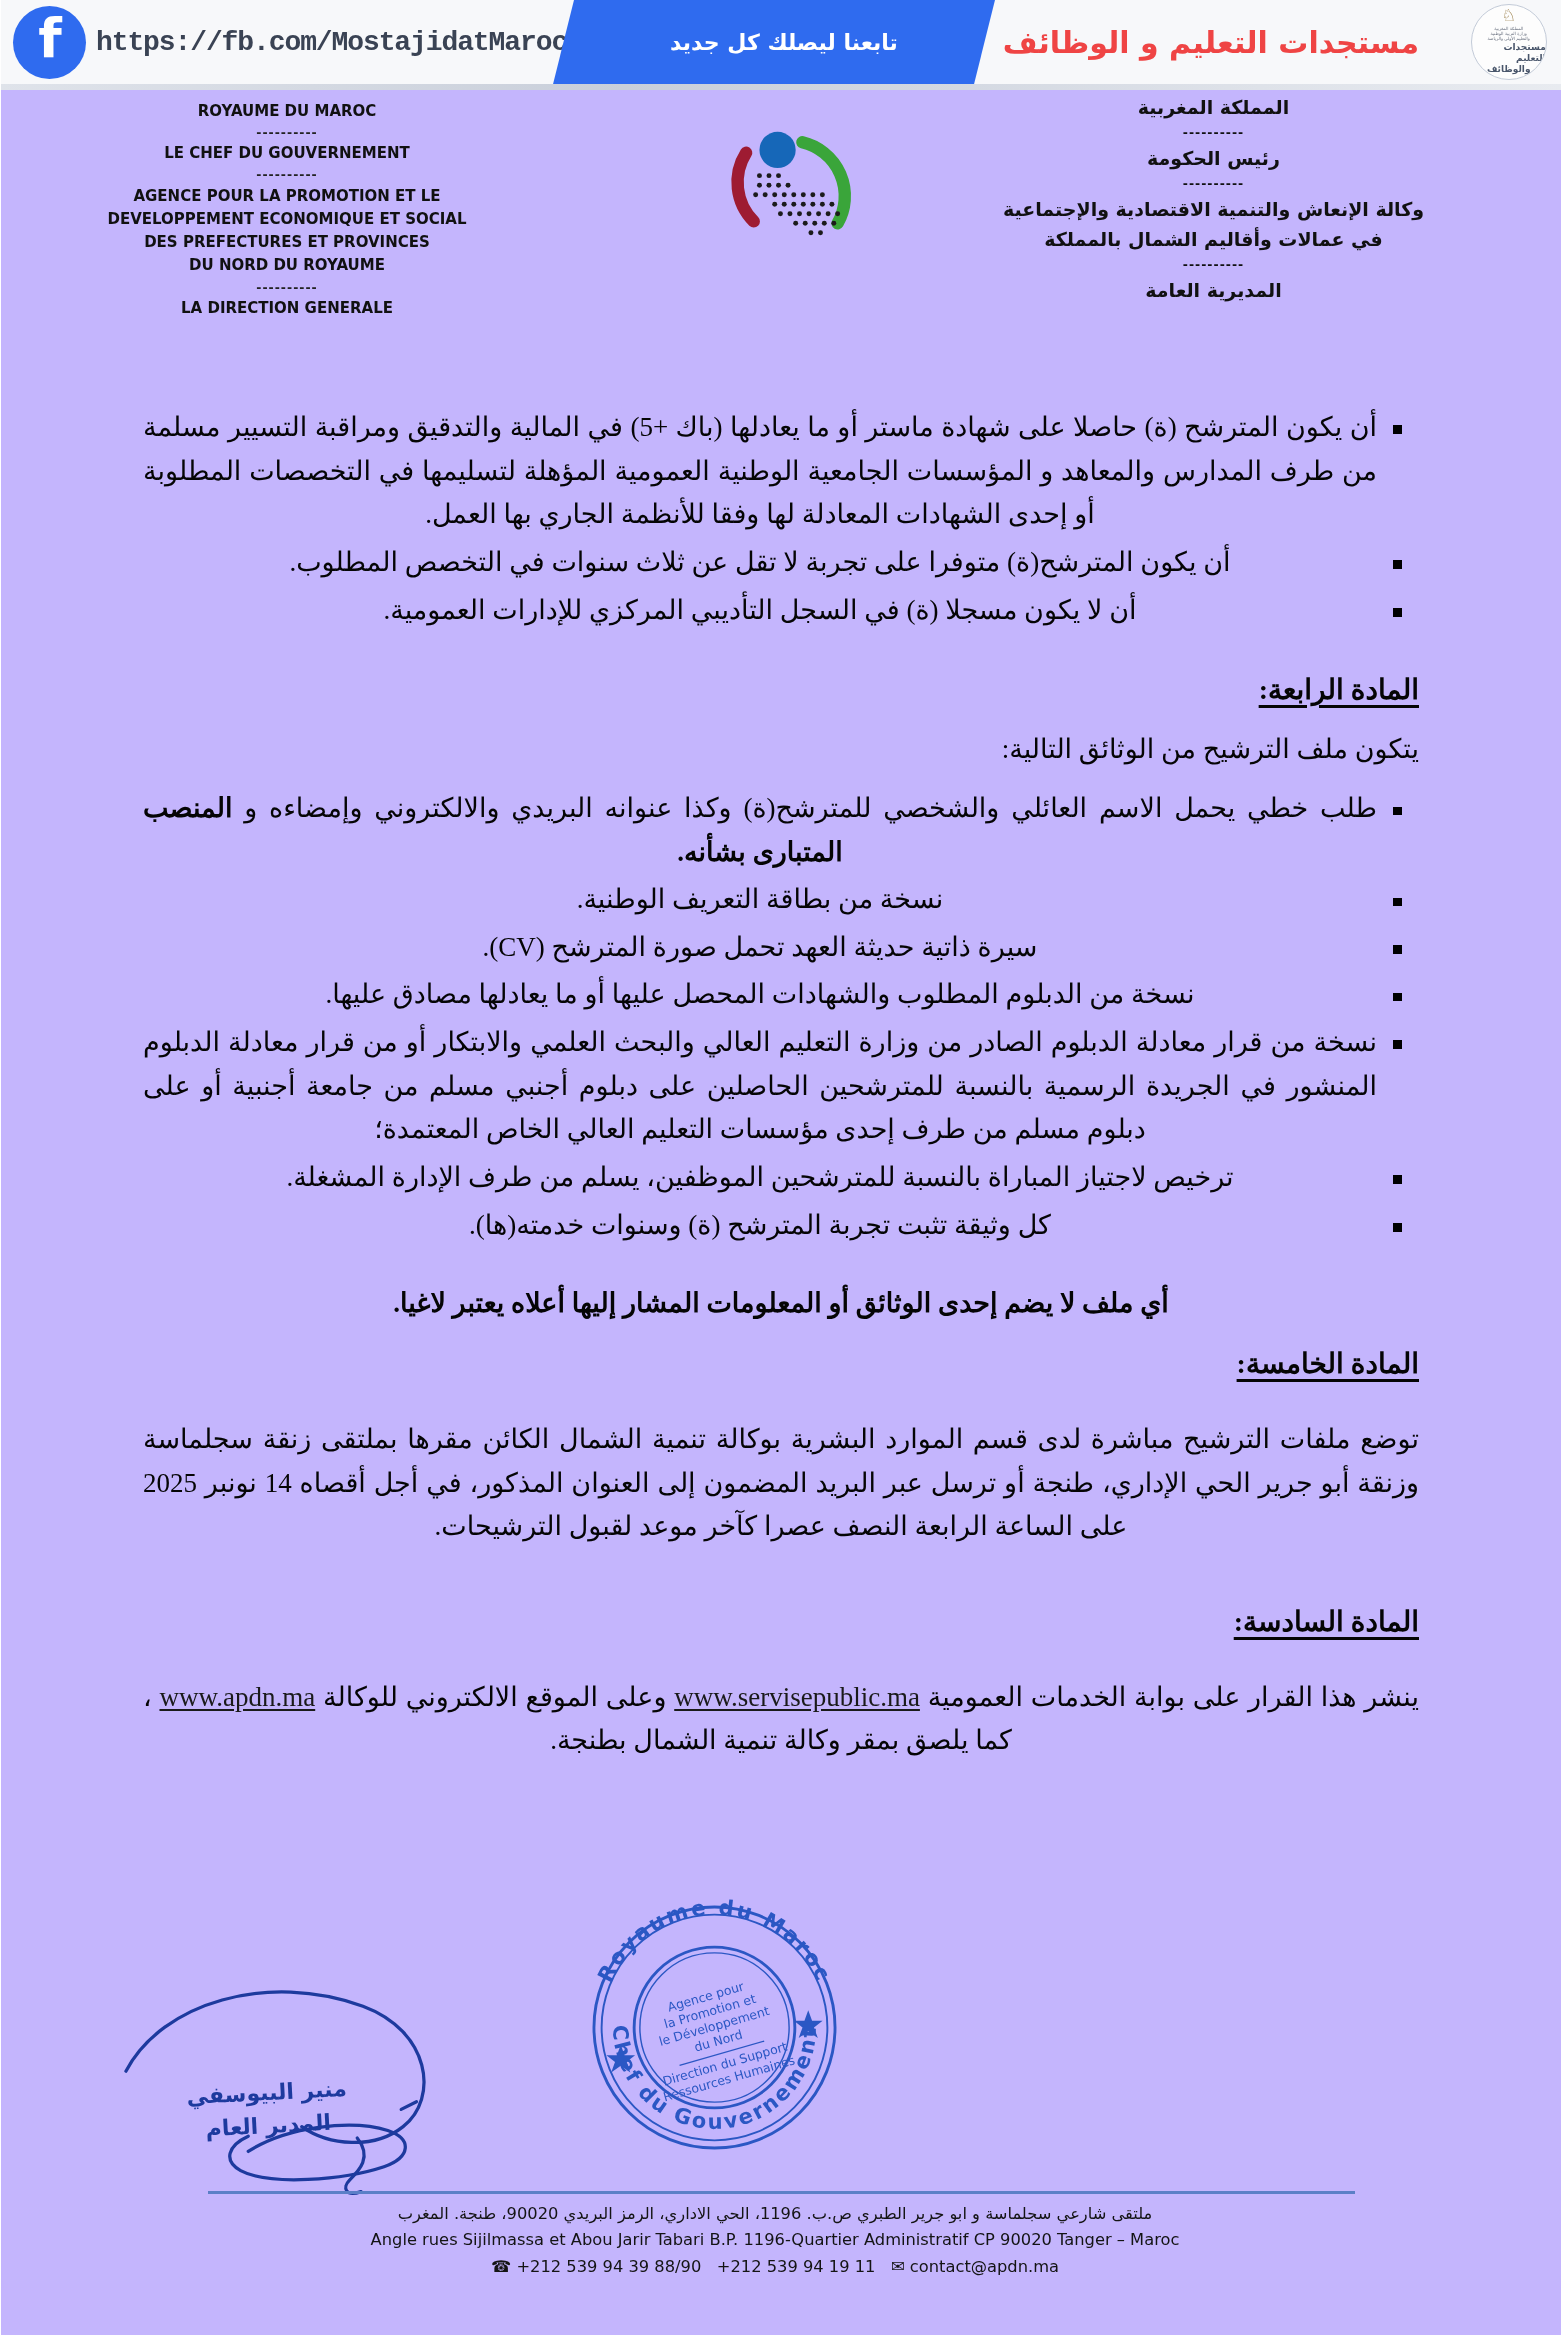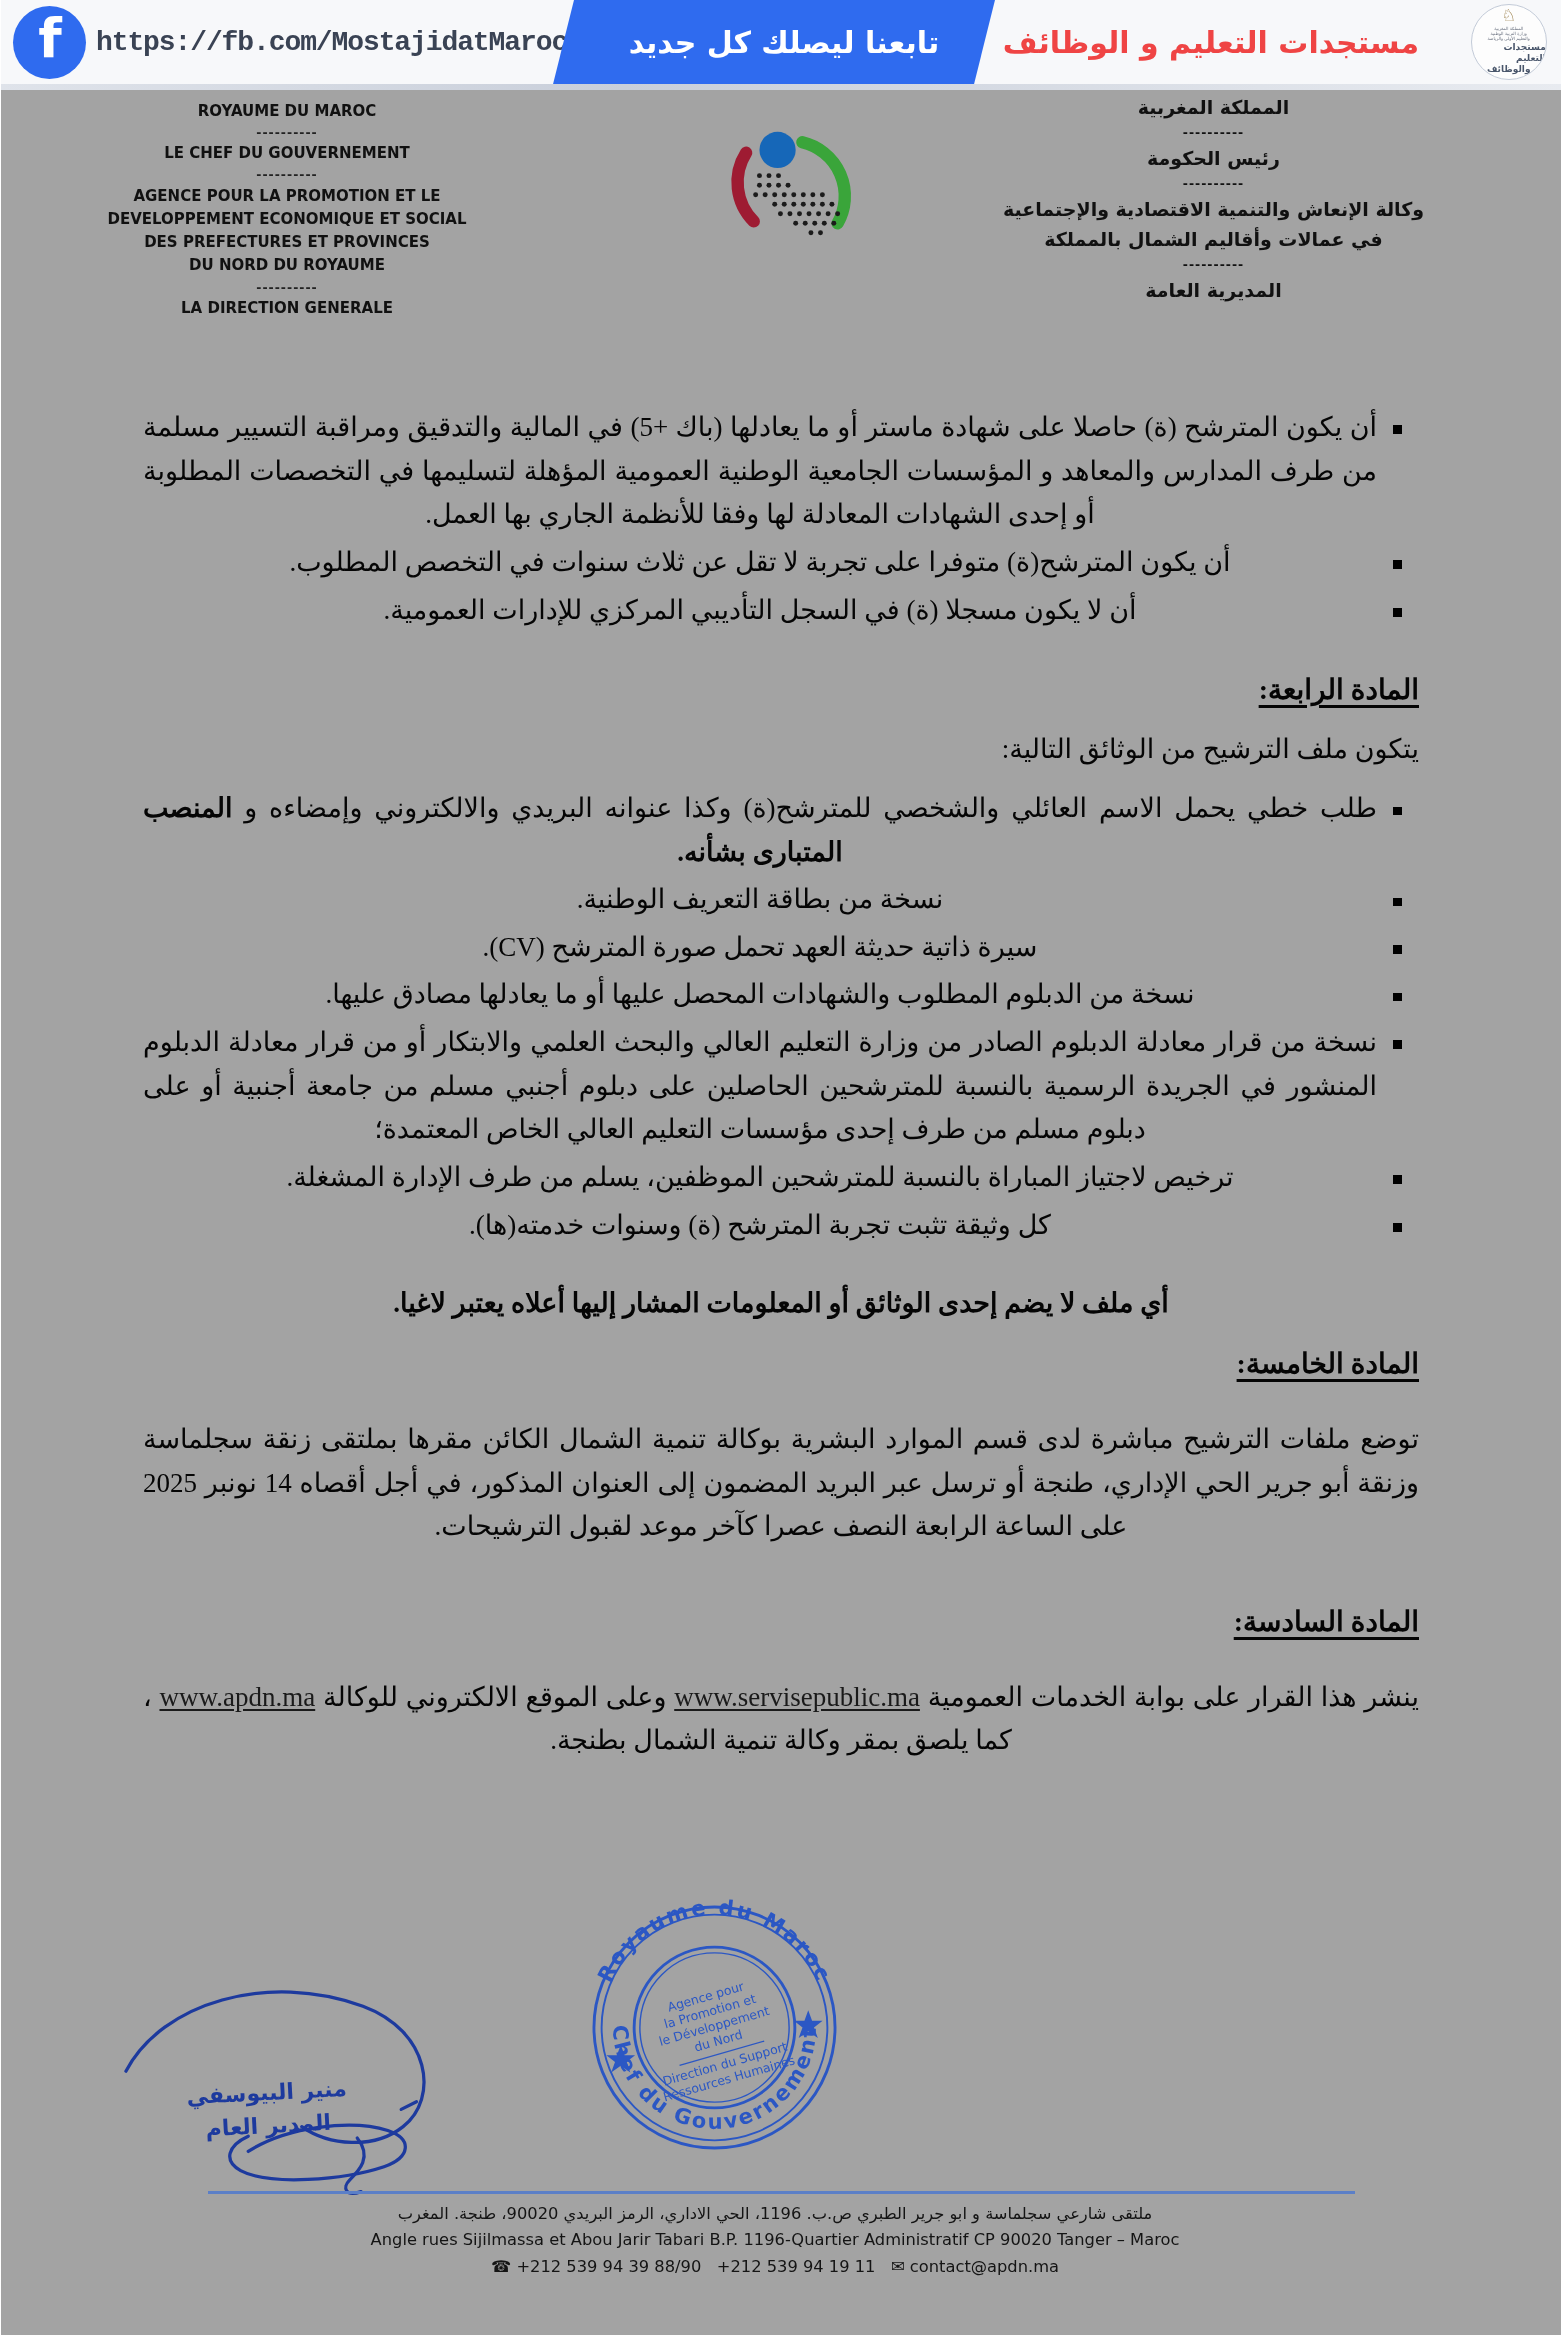--- a/index.html
+++ b/index.html
@@ -35,21 +35,21 @@
     transform: skewX(-14deg);
     transform-origin: top left;
   }
   #banner-blue-text {
     position: absolute; top: 0; left: 593px;
     width: 382px; height: 84px;
     display: flex; align-items: center; justify-content: center;
     color: #ffffff;
     font-family: "DejaVu Sans", "Liberation Sans", sans-serif;
     font-weight: bold;
-    font-size: 30px;
+    font-size: 22px;
     letter-spacing: -0.5px;
     white-space: nowrap;
     direction: rtl;
     z-index: 3;
   }
   #fb-badge {
     position: absolute; left: 13.4px; top: 5.7px;
     width: 73px; height: 73px;
     border-radius: 50%;
     background: #2f6bef;
@@ -102,21 +102,21 @@
   }
   #brand-seal .seal-line {
     font-size: 9px; color: #49566b; font-weight: bold; line-height: 1.25;
     font-family: "DejaVu Sans", "Liberation Sans", sans-serif;
   }
 
   
   #page {
     position: absolute; top: 90px; left: 0;
     width: 1562px; height: 2245px;
-    background: #a3a3a3;
+    background: #c4b5fd;
   }
 
   
   #letterhead {
     position: absolute; top: 0; left: 0; width: 1562px; height: 315px;
   }
   #lh-fr {
     position: absolute; left: 67px; top: 9.6px; width: 440px;
     text-align: center;
     direction: ltr;

